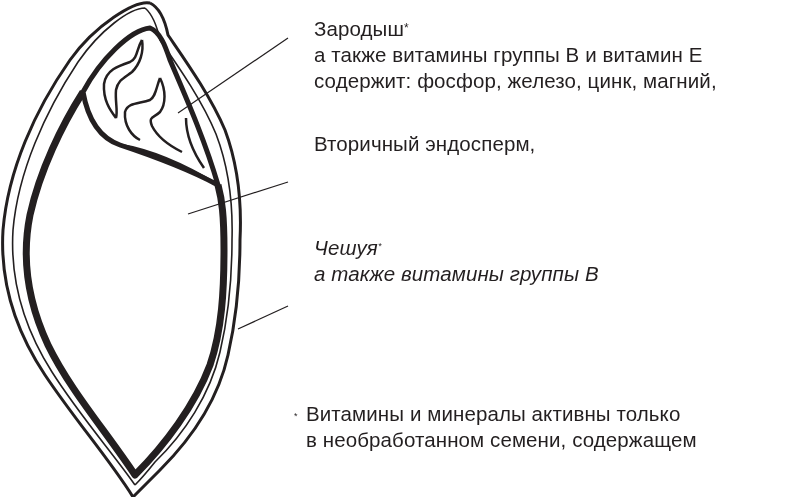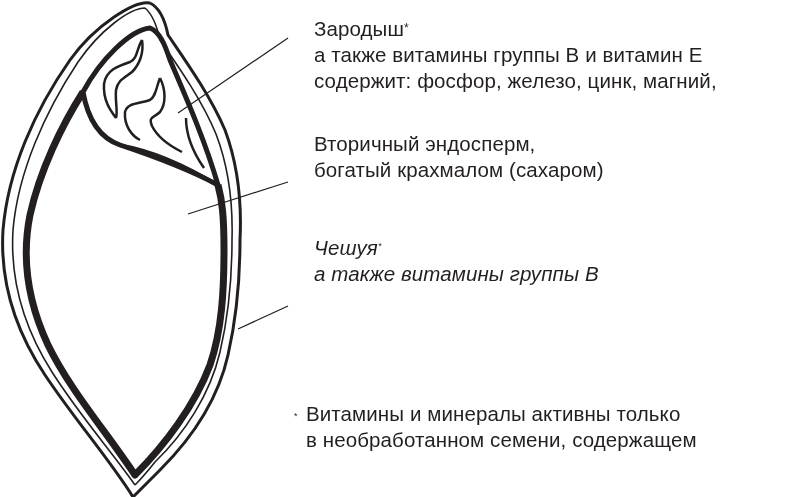--- a/index.html
+++ b/index.html
@@ -43,21 +43,20 @@
 </svg>
 
 <div class="label" id="label-embryo">
   <span class="line"><span>Зародыш</span><span class="sup">*</span></span>
   <span class="line">а также витамины группы В и витамин Е</span>
   <span class="line">содержит: фосфор, железо, цинк, магний,</span>
 </div>
 
 <div class="label" id="label-endosperm">
   <span class="line">Вторичный эндосперм,</span>
-  <span class="line">богатый крахмалом (сахаром)</span>
 </div>
 
 <div class="label" id="label-husk">
   <span class="line"><span>Чешуя</span><span class="sup-small">*</span></span>
   <span class="line">а также витамины группы В</span>
 </div>
 
 <div class="label" id="footnote">
   <span class="mark">*</span>
   <span class="line">Витамины и минералы активны только</span>

